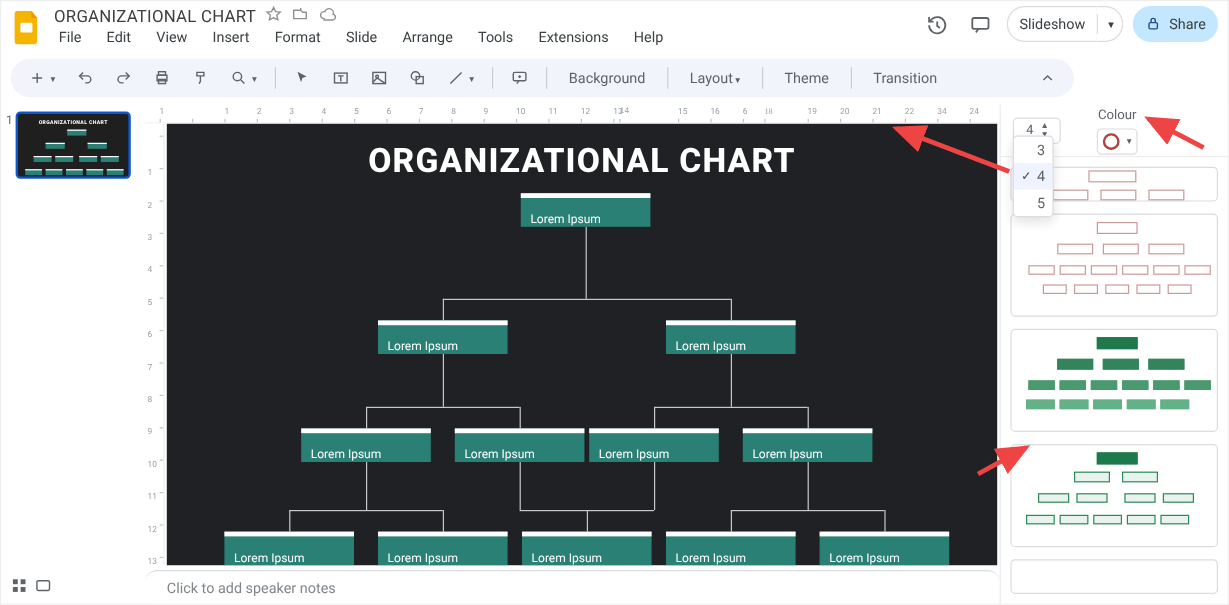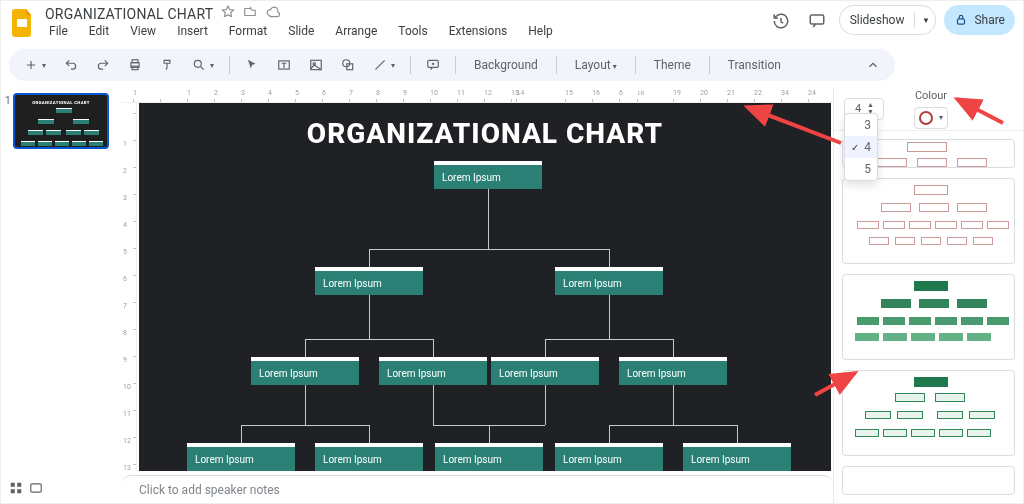--- a/index.html
+++ b/index.html
@@ -51,21 +51,21 @@
   .thumb .mini{position:relative;margin-top:3px;height:40px}
   .mini .b{position:absolute;background:var(--teal);border-top:1px solid #fff}
   .mini .b.t{background:var(--teal)}
   .ruler{height:16px;background:#fff;margin:0 0 0 0;border-bottom:1px solid #eee}
   .canvas-wrap{flex:1;display:flex;flex-direction:column;min-width:0}
   .canvas-row{flex:1;display:flex;min-height:0}
   .vruler{width:16px;background:#fff;border-right:1px solid #eee}
   .stage{flex:1;background:#fff;display:flex;align-items:flex-start;justify-content:center;overflow:hidden;padding:0 2px 2px 2px}
   .slide{width:700px;height:392px;background:var(--slate);position:relative;color:#fff}
   .slide .big-title{position:absolute;left:0;right:0;top:14px;text-align:center;font-size:28px;font-weight:800;letter-spacing:1px}
-  .node{position:absolute;background:var(--teal);color:#fff;display:flex;align-items:center;font-size:10px;padding:0 8px;border-top:4px solid #fff}
+  .node{position:absolute;background:var(--teal);color:#fff;display:flex;align-items:flex-end;font-size:10px;padding:0 8px;border-top:4px solid #fff}
   .node.lg{width:108px;height:28px}
   .node.md{width:108px;height:28px}
   .wire{position:absolute;background:#c6c9cc}
   .wh{height:1px}
   .wv{width:1px}
   .speaker{height:28px;border-top:1px solid var(--border);background:#fff;color:#80868b;display:flex;align-items:center;padding:0 18px;font-size:12px;margin-top:4px;border-radius:10px}
   
   .panel{width:190px;border-left:1px solid #e8eaed;background:#fff;display:flex;flex-direction:column;position:relative;padding-top:0}
   .phead{display:flex;align-items:center;gap:8px;height:30px;padding:0 8px;border-bottom:1px solid #eee;position:absolute;top:-38px;left:0;right:0;background:#fff}
   .phead .back{cursor:pointer}

